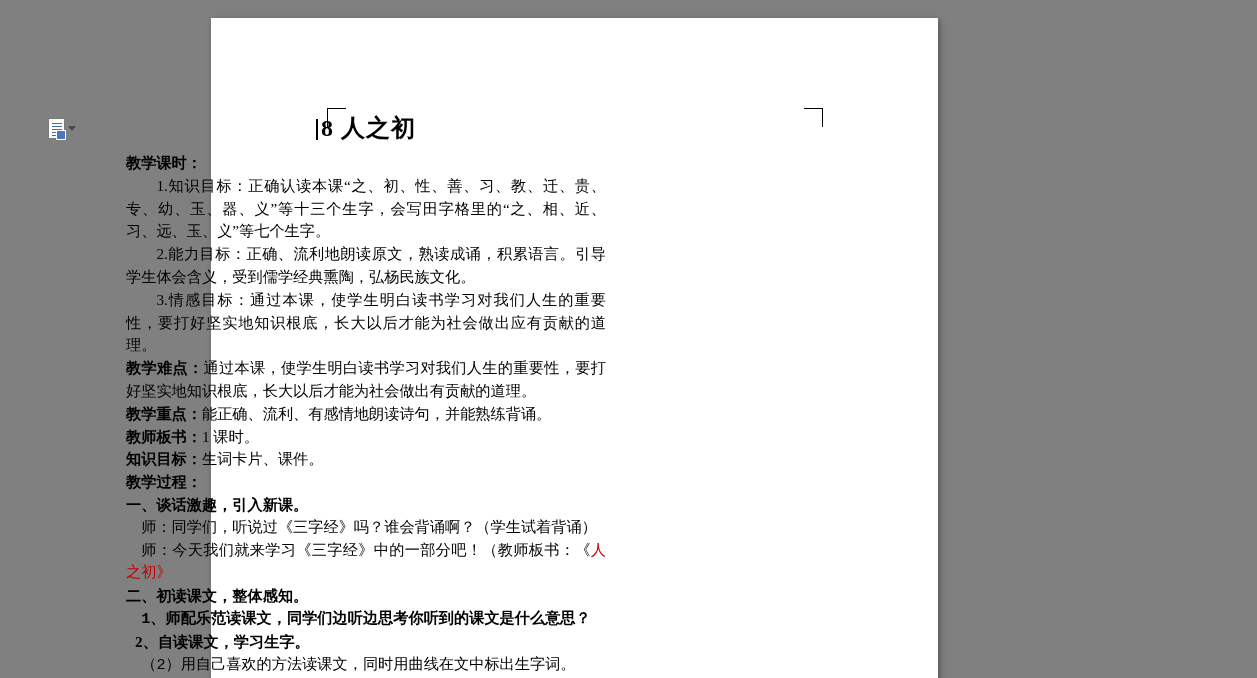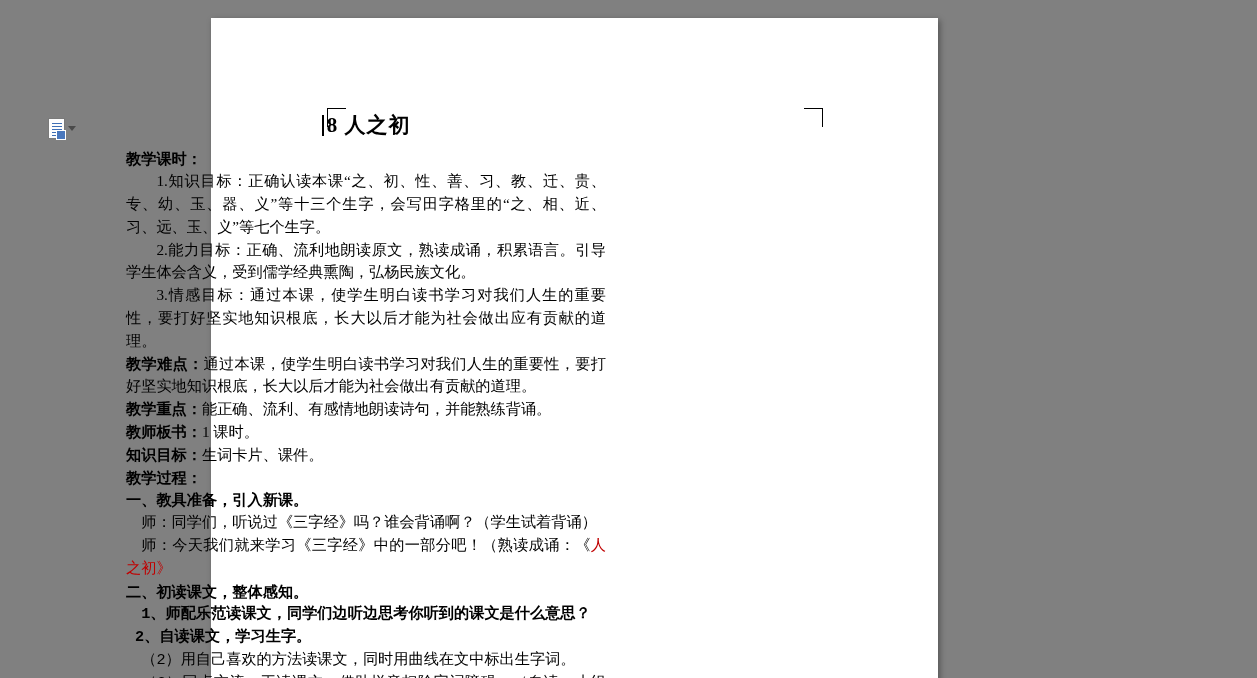--- a/index.html
+++ b/index.html
@@ -88,21 +88,21 @@
     width: 480px;
     font-size: 15.2px;
     line-height: 1.5;
     color: #000000;
     font-family: "Liberation Serif", serif;
   }
 
   .title-line {
     text-align: center;
     font-weight: bold;
-    font-size: 21px;
+    font-size: 24px;
     letter-spacing: 1px;
     margin-bottom: 6px;
     position: relative;
   }
   .title-caret {
     display: inline-block;
     width: 2px;
     height: 21px;
     background: #000;
     vertical-align: -4px;
@@ -153,30 +153,30 @@
     <p><span class="bold">教学难点：</span><span>通过本课，使学生明白读书学习对我们人生的重要性，要打好坚实地知识根底，长大以后才能为社会做出有贡献的道理。</span></p>
 
     <p><span class="bold">教学重点：</span><span>能正确、流利、有感情地朗读诗句，并能熟练背诵。</span></p>
 
     <p><span class="bold">教师板书：</span><span>1 课时。</span></p>
 
     <p><span class="bold">知识目标：</span><span>生词卡片、课件。</span></p>
 
     <p class="bold">教学过程：</p>
 
-    <p class="bold">一、教具准备，引入新课。</p>
+    <p class="bold">一、谈话激趣，引入新课。</p>
 
     <p class="indent1">师：同学们，听说过《三字经》吗？谁会背诵啊？（学生试着背诵）</p>
 
-    <p class="indent1"><span>师：今天我们就来学习《三字经》中的一部分吧！（熟读成诵：《</span><span class="red">人之初</span><span class="red">》</span></p>
+    <p class="indent1"><span>师：今天我们就来学习《三字经》中的一部分吧！（教师板书：《</span><span class="red">人之初</span><span class="red">》</span></p>
 
     <p class="bold">二、初读课文，整体感知。</p>
 
     <p class="bold indent1">1、师配乐范读课文，同学们边听边思考你听到的课文是什么意思？</p>
 
-    <p class="bold" style="text-indent:0.6em;font-family:Liberation Mono, monospace;">2、自读课文，学习生字。</p>
+    <p class="bold" style="text-indent:0.6em;">2、自读课文，学习生字。</p>
 
     <p class="indent1">（2）用自己喜欢的方法读课文，同时用曲线在文中标出生字词。</p>
 
     <p class="indent1">（2）同桌交流，再读课文，借助拼音扫除字词障碍。（自读、小组读、分段读）</p>
 
   </div>
 </div>
 
 </body></html>

